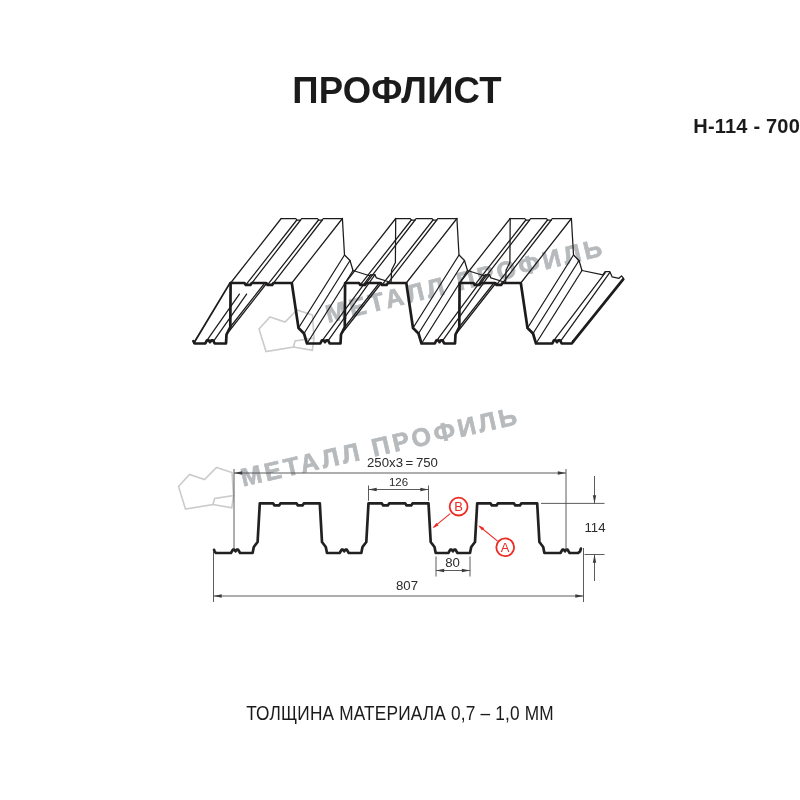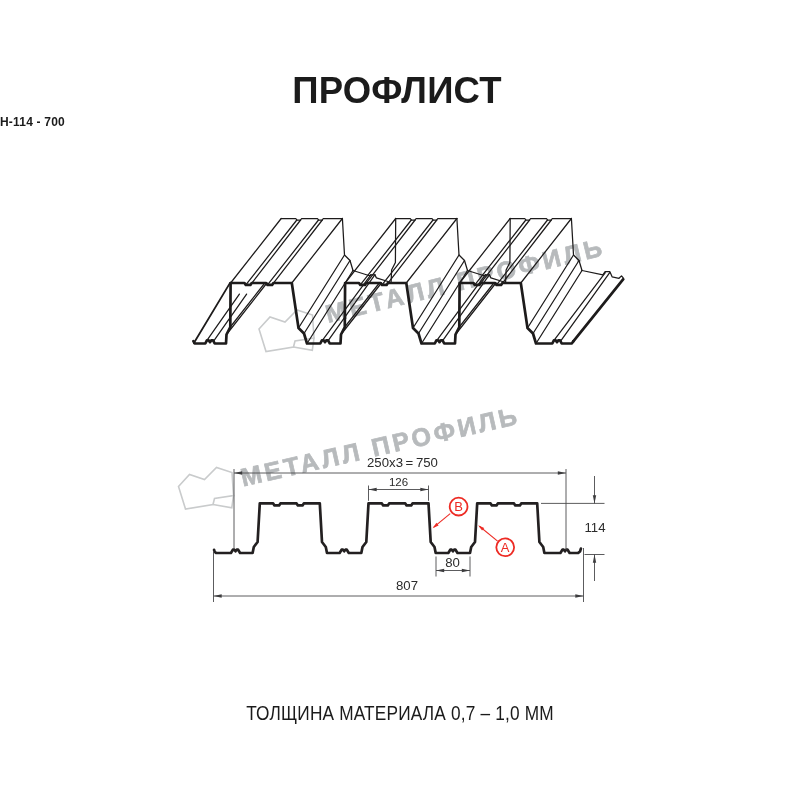--- a/index.html
+++ b/index.html
@@ -2,21 +2,21 @@
 <html><head>
 <meta charset="utf-8">
 <style>
   html,body { margin:0; padding:0; background:#ffffff; width:800px; height:800px; overflow:hidden; }
   * { -webkit-font-smoothing: antialiased; }
   .t { position:absolute; font-family:"Liberation Sans", sans-serif; color:#1b1b1b; white-space:nowrap; transform:translateZ(0); }
 </style>
 </head>
 <body>
 <div class="t" style="left:-3px;width:800px;text-align:center;top:70px;font-size:36.5px;font-weight:bold;letter-spacing:0.2px;">ПРОФЛИСТ</div>
-<div class="t" style="left:0;width:800px;text-align:left;top:115px;font-size:12px;font-weight:bold;letter-spacing:0.2px;">Н-114 - 700</div>
+<div class="t" style="left:0;width:800px;text-align:right;top:115px;font-size:20px;font-weight:bold;letter-spacing:0.2px;">Н-114 - 700</div>
 <div class="t" style="left:0;width:800px;text-align:center;top:701.5px;font-size:19.5px;letter-spacing:0.2px;transform:scaleX(0.885) translateZ(0);">ТОЛЩИНА МАТЕРИАЛА 0,7 – 1,0 ММ</div>
 <svg width="800" height="800" viewBox="0 0 800 800" style="position:absolute;left:0;top:0;transform:translateZ(0);">
 <path d="M259,329 L270,317 L285,322 L297,310 L312.5,315 L314,338 L295,341 L293.5,347 L266,351.5 Z" fill="none" stroke="#c9cbcc" stroke-width="1.6" stroke-linejoin="miter" stroke-linecap="round"></path>
     <path d="M293.5,347 L312.3,350.3 L314,338" fill="none" stroke="#c9cbcc" stroke-width="1.6" stroke-linejoin="miter" stroke-linecap="round"></path>
 <text x="0" y="0" transform="translate(328,323) rotate(-13.8)" font-family="Liberation Sans, sans-serif" font-size="25.2" font-weight="bold" fill="#b7babc" stroke="#b7babc" stroke-width="0.7" letter-spacing="3.2">МЕТАЛЛ ПРОФИЛЬ</text>
 <path d="M178.5,486.5 L189.5,474.5 L204.5,479.5 L216.5,467.5 L232,472.5 L233.5,495.5 L214.5,498.5 L213,504.5 L185.5,509 Z" fill="none" stroke="#c9cbcc" stroke-width="1.6" stroke-linejoin="miter" stroke-linecap="round"></path>
     <path d="M213,504.5 L231.8,507.8 L233.5,495.5" fill="none" stroke="#c9cbcc" stroke-width="1.6" stroke-linejoin="miter" stroke-linecap="round"></path>
 <text x="0" y="0" transform="translate(243,486.5) rotate(-12.8)" font-family="Liberation Sans, sans-serif" font-size="25.2" font-weight="bold" fill="#b7babc" stroke="#b7babc" stroke-width="0.7" letter-spacing="3.1">МЕТАЛЛ ПРОФИЛЬ</text>
 <path d="M281.2,218.5 L295.8,218.5 L296.8,220 L300.6,220 L301.6,218.5 L317.5,218.5 L318.5,220 L322.3,220 L323.3,218.5 L342.4,218.5" fill="none" stroke="#1d1b1b" stroke-width="1.25" stroke-linejoin="round" stroke-linecap="round"></path>
 <path d="M342.4,218.5 L344.5,255 L350,260.5 L353,270.5" fill="none" stroke="#1d1b1b" stroke-width="1.25" stroke-linejoin="round" stroke-linecap="round"></path>

